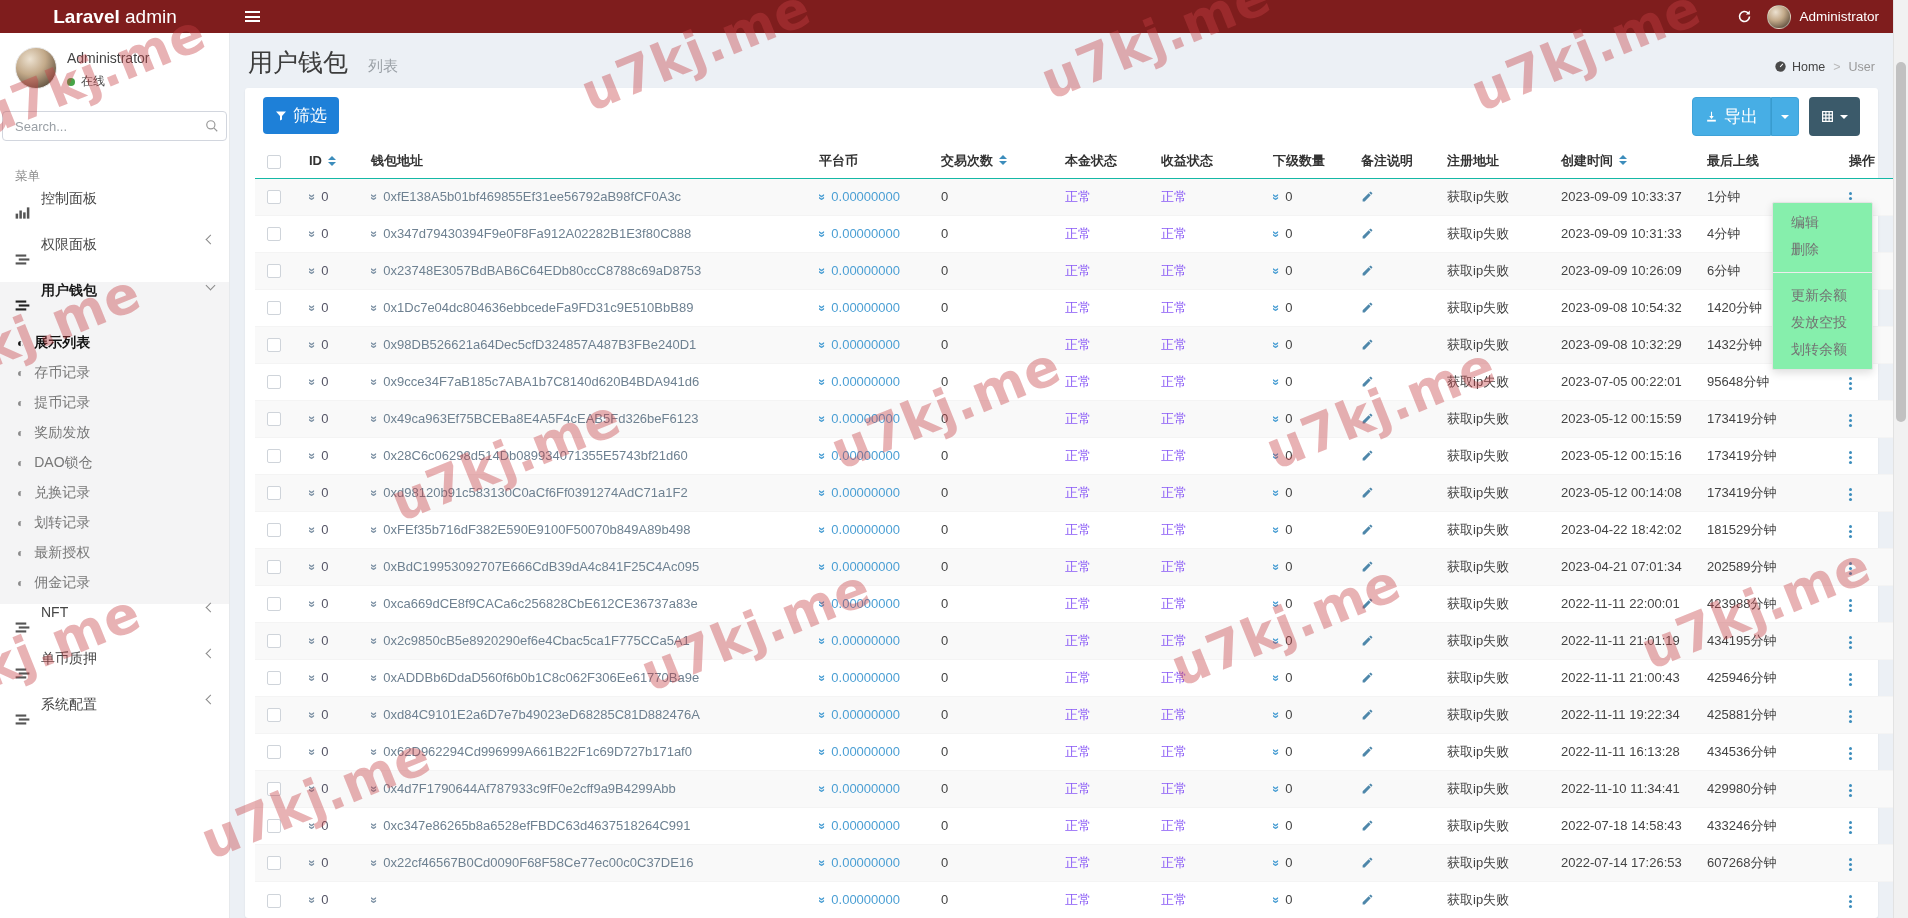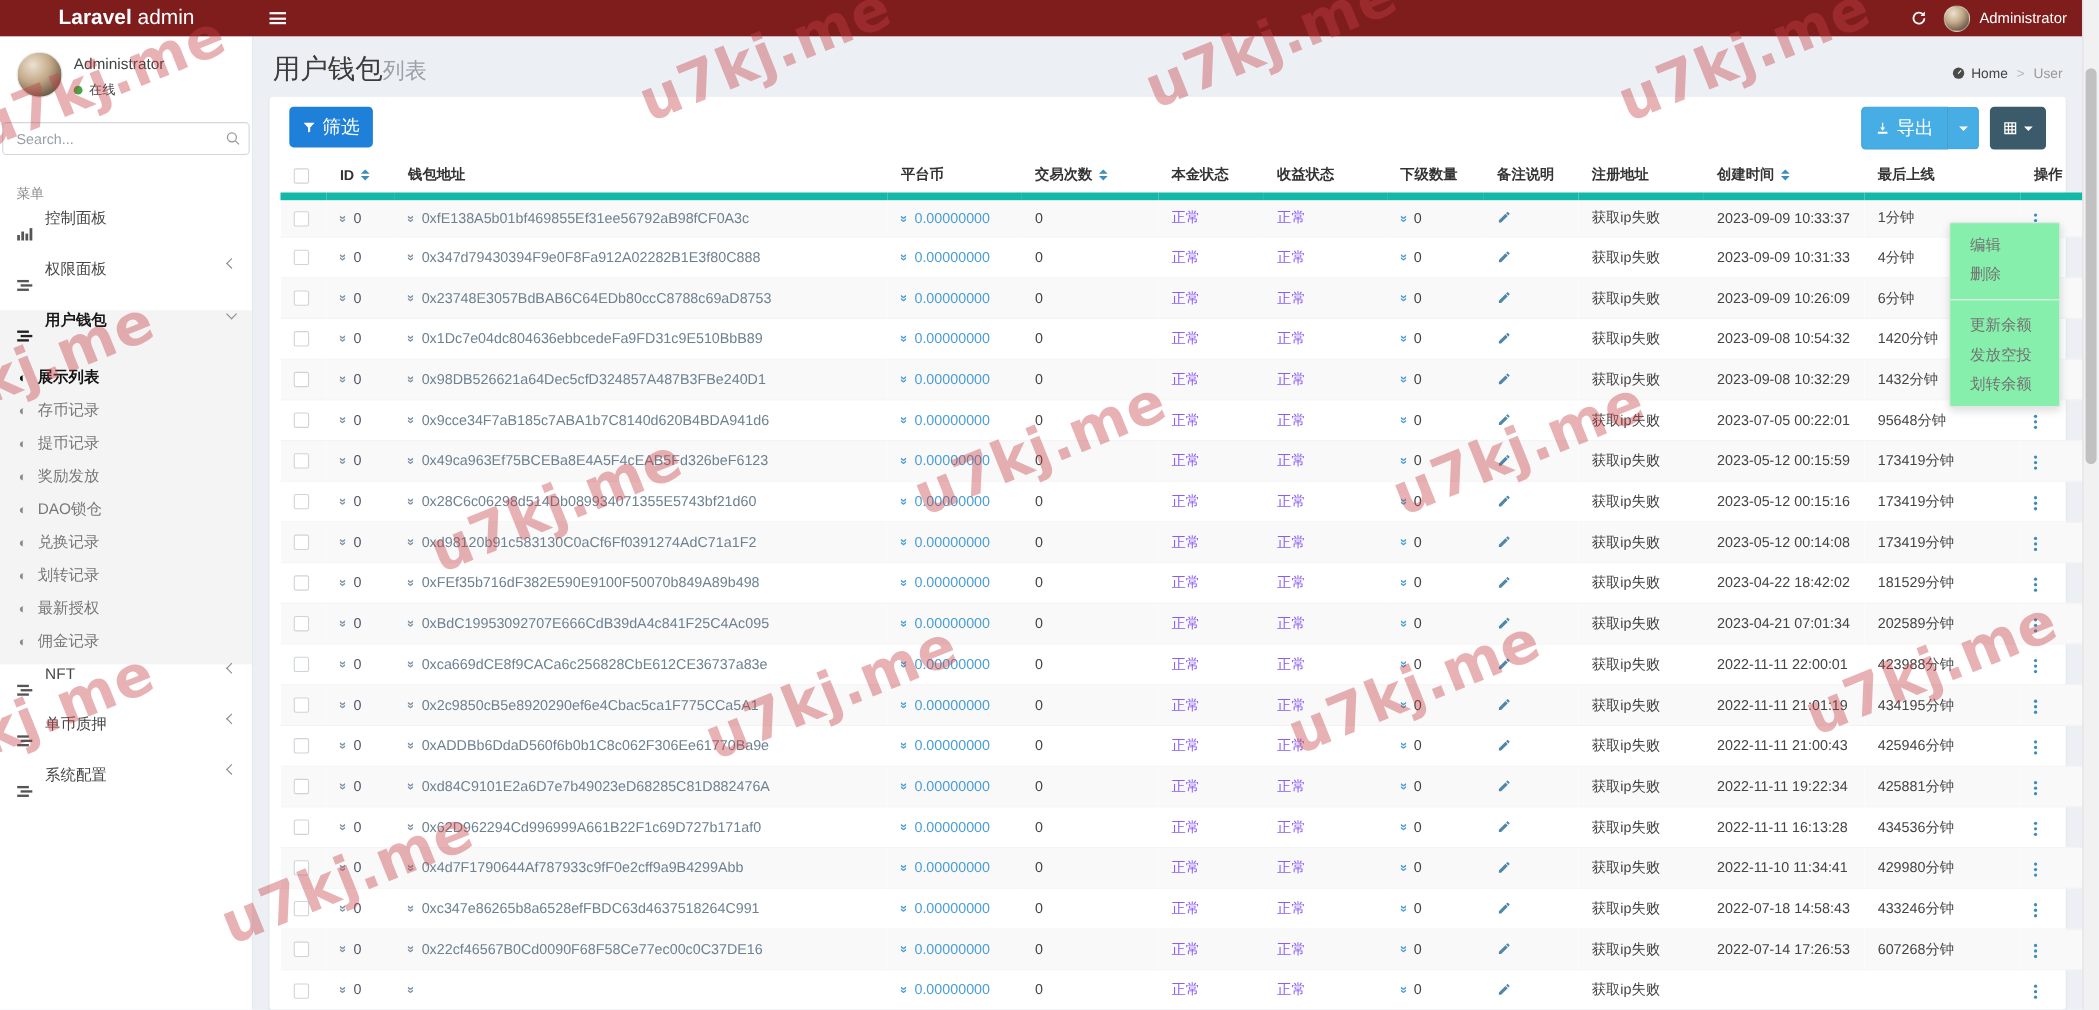--- a/index.html
+++ b/index.html
@@ -44,38 +44,38 @@
   .submenu{list-style:none;padding-bottom:6px}
   .smi{height:30px;display:flex;align-items:center;padding:0 15px 0 17px;font-size:14px;color:#777;cursor:pointer;font-weight:400}
   .smi .half{font-size:12px;margin-right:10px;color:#8a8a8a;line-height:1}
   .smi.active{color:#111;font-weight:700}
   .smi.active .half{color:#111}
 
   
   .content{position:absolute;left:230px;top:33px;right:15px;bottom:0}
   .content-header{padding:13px 18px 9px;display:flex;align-items:center;justify-content:space-between}
   h1{font-size:25px;font-weight:400;color:#3c3c3c}
-  h1 small{font-size:20px;color:#9aa0a6;margin-left:0}
+  h1 small{font-size:15px;color:#9aa0a6;margin-left:20px}
   .breadcrumb{font-size:12.5px;color:#999;display:flex;align-items:center;gap:8px;margin-top:8px}
   .breadcrumb .home{color:#444;display:flex;gap:5px;align-items:center;cursor:pointer}
   .breadcrumb .sep{color:#b8b8b8}
   .card{background:#fff;margin:0 15px;border-radius:3px;box-shadow:0 1px 2px rgba(0,0,0,.08);min-height:812px}
   .toolbar{display:flex;justify-content:space-between;align-items:flex-start;padding:9px 18px 8px}
   .btn{display:flex;align-items:center;gap:6px;font-size:17px;color:#fff;border-radius:4px;padding:7px 12px;cursor:pointer;white-space:nowrap}
   .btn-filter{background:#1e80d8}
   .btn-group{display:flex}
   .btn-export{background:#47aee5;border:1px solid #3ea2d8;border-radius:4px 0 0 4px}
   .btn-export-caret{background:#47aee5;border:1px solid #3ea2d8;border-left:1px solid #389ccf;border-radius:0 4px 4px 0;padding:0 9px;display:flex;align-items:center;cursor:pointer}
   .btn-grid{background:#3b5a6a;margin-left:10px}
   .caret{border-left:4px solid transparent;border-right:4px solid transparent;border-top:4px solid #fff}
 
   
   .table-wrap{padding:0 10px}
   table{width:100%;border-collapse:collapse;table-layout:fixed;font-size:13px;color:#444}
-  th{height:34px;text-align:left;padding:0 12px;font-weight:700;color:#333;white-space:nowrap;border-bottom:7px solid #14b8a6}
+  th{height:34px;text-align:left;padding:0 12px;font-weight:700;color:#333;white-space:nowrap;border-bottom:1px solid #14b8a6}
   td{height:37px;padding:0 12px;white-space:nowrap;overflow:hidden;border-top:1px solid #f4f4f4}
   tr.striped td{background:#f9f9f9}
   .sort{display:inline-flex;flex-direction:column;gap:2px;margin-left:6px;vertical-align:middle;transform:translateY(-1px)}
   .sort i{display:block;border-left:4px solid transparent;border-right:4px solid transparent}
   .sort .up{border-bottom:4px solid #3c8dbc}
   .sort .dn{border-top:4px solid #3c8dbc}
   .cb{display:inline-block;width:14px;height:14px;border:1px solid #cfd4da;border-radius:2px;background:#fff;vertical-align:middle;cursor:pointer}
   .dchev{display:inline-block;transform:rotate(90deg);font-size:12px;color:#7f93a6;margin-right:2px;font-weight:700;cursor:pointer}
   .dchev.blue{color:#4b9fd4}
   .addr-t{color:#6e8191;cursor:pointer}

